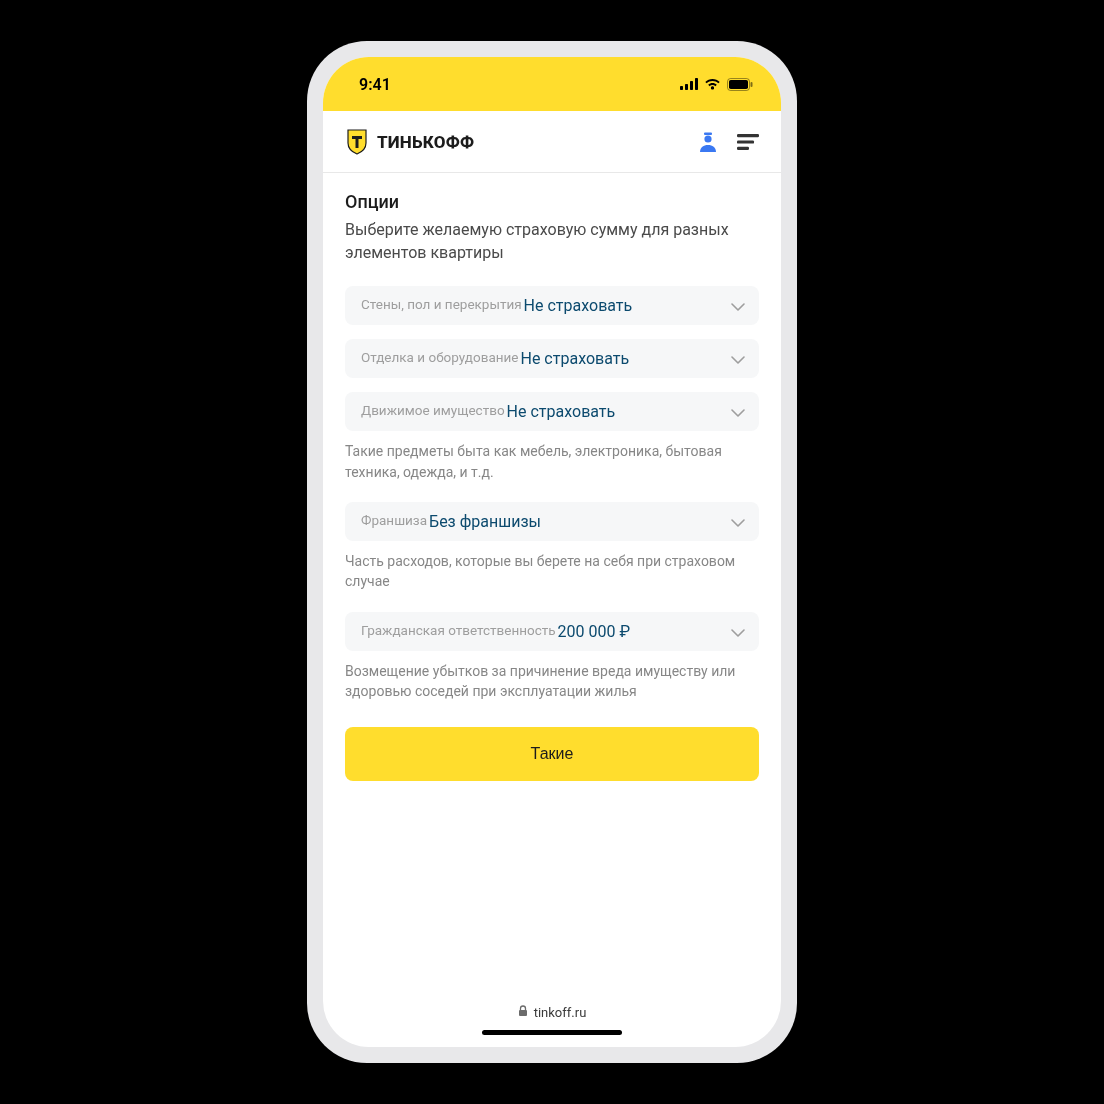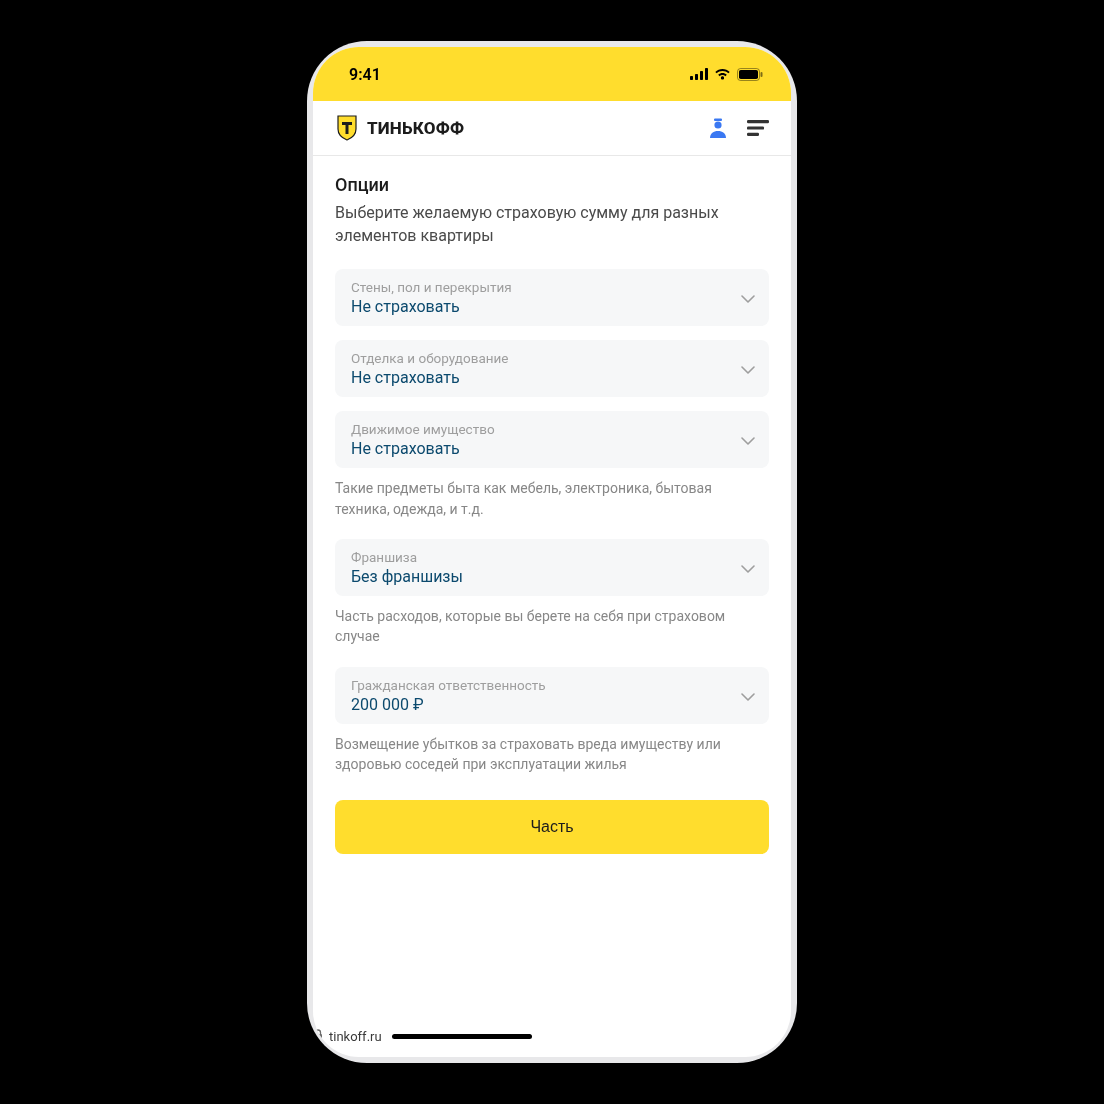--- a/index.html
+++ b/index.html
@@ -10,21 +10,21 @@
     display: flex;
     align-items: center;
     justify-content: center;
     font-family: -apple-system, BlinkMacSystemFont, "Segoe UI", Roboto, Arial, sans-serif;
   }
   .phone-frame {
     width: 490px;
     height: 1022px;
     background: #e8e8ea;
     border-radius: 60px;
-    padding: 6px;
+    padding: 16px;
     box-shadow: 0 4px 30px rgba(0,0,0,0.4);
     position: relative;
   }
   .phone-screen {
     width: 100%;
     height: 100%;
     background: #fff;
     border-radius: 46px;
     overflow: hidden;
     display: flex;
@@ -38,21 +38,21 @@
     align-items: center;
     justify-content: space-between;
     padding: 0 28px 0 36px;
     font-weight: 600;
     font-size: 16px;
     color: #000;
   }
   .status-right { display: flex; align-items: center; gap: 6px; }
   .signal-icon, .wifi-icon, .battery-icon { display: inline-flex; }
   .nav-bar {
-    height: 55px;
+    height: 62px;
     display: flex;
     align-items: center;
     justify-content: space-between;
     padding: 0 22px;
     border-bottom: 1px solid #e8e8e8;
   }
   .brand { display: flex; align-items: center; gap: 8px; }
   .brand-logo {
     width: 24px;
     height: 28px;
@@ -86,21 +86,21 @@
     background: #f6f7f8;
     border-radius: 8px;
     padding: 10px 14px 10px 16px;
     margin-bottom: 14px;
     display: flex;
     align-items: center;
     justify-content: space-between;
     cursor: pointer;
   }
   .select-field.tight { margin-bottom: 10px; }
-  .select-labels { display: flex; flex-direction: column; gap: 2px; }
+  .select-labels { display: flex; flex-direction: row; gap: 2px; }
   .select-label {
     font-size: 13.5px;
     color: #9e9e9e;
   }
   .select-value {
     font-size: 16px;
     color: #0c4a6e;
   }
   .chevron { color: #9e9e9e; }
   .help-text {
@@ -117,21 +117,21 @@
     border-radius: 8px;
     height: 54px;
     font-size: 16px;
     font-weight: 400;
     cursor: pointer;
     margin-top: 6px;
   }
   .bottom-bar {
     height: 46px;
     display: flex;
-    flex-direction: row;
+    flex-direction: column;
     align-items: center;
     justify-content: flex-start;
     gap: 10px;
     padding-top: 4px;
   }
   .url-row { display: flex; align-items: center; gap: 6px; font-size: 13px; color: #3a3a3a; }
   .lock-icon { color: #6b6b6b; }
   .home-indicator {
     width: 140px;
     height: 5px;
@@ -262,23 +262,23 @@
         <div class="select-labels">
           <span class="select-label">Гражданская ответственность</span>
           <span class="select-value">200 000 ₽</span>
         </div>
         <span class="chevron">
           <svg width="14" height="8" viewBox="0 0 14 8">
               <path d="M1 1l6 6 6-6" fill="none" stroke="currentColor" stroke-width="1.6" stroke-linecap="round" stroke-linejoin="round"></path>
             </svg>
         </span>
       </div>
-      <p class="help-text">Возмещение убытков за страховать вреда имуществу или здоровью соседей при эксплуатации жилья</p>
-
-      <button class="primary-button">Часть</button>
+      <p class="help-text">Возмещение убытков за причинение вреда имуществу или здоровью соседей при эксплуатации жилья</p>
+
+      <button class="primary-button">Такие</button>
     </div>
 
     <div class="bottom-bar">
       <div class="url-row">
         <span class="lock-icon">
           <svg width="10" height="12" viewBox="0 0 10 12">
               <rect x="1" y="5" width="8" height="6" rx="1" fill="currentColor"></rect>
               <path d="M2.5 5V3.5a2.5 2.5 0 015 0V5" fill="none" stroke="currentColor" stroke-width="1.3"></path>
             </svg>
         </span>

